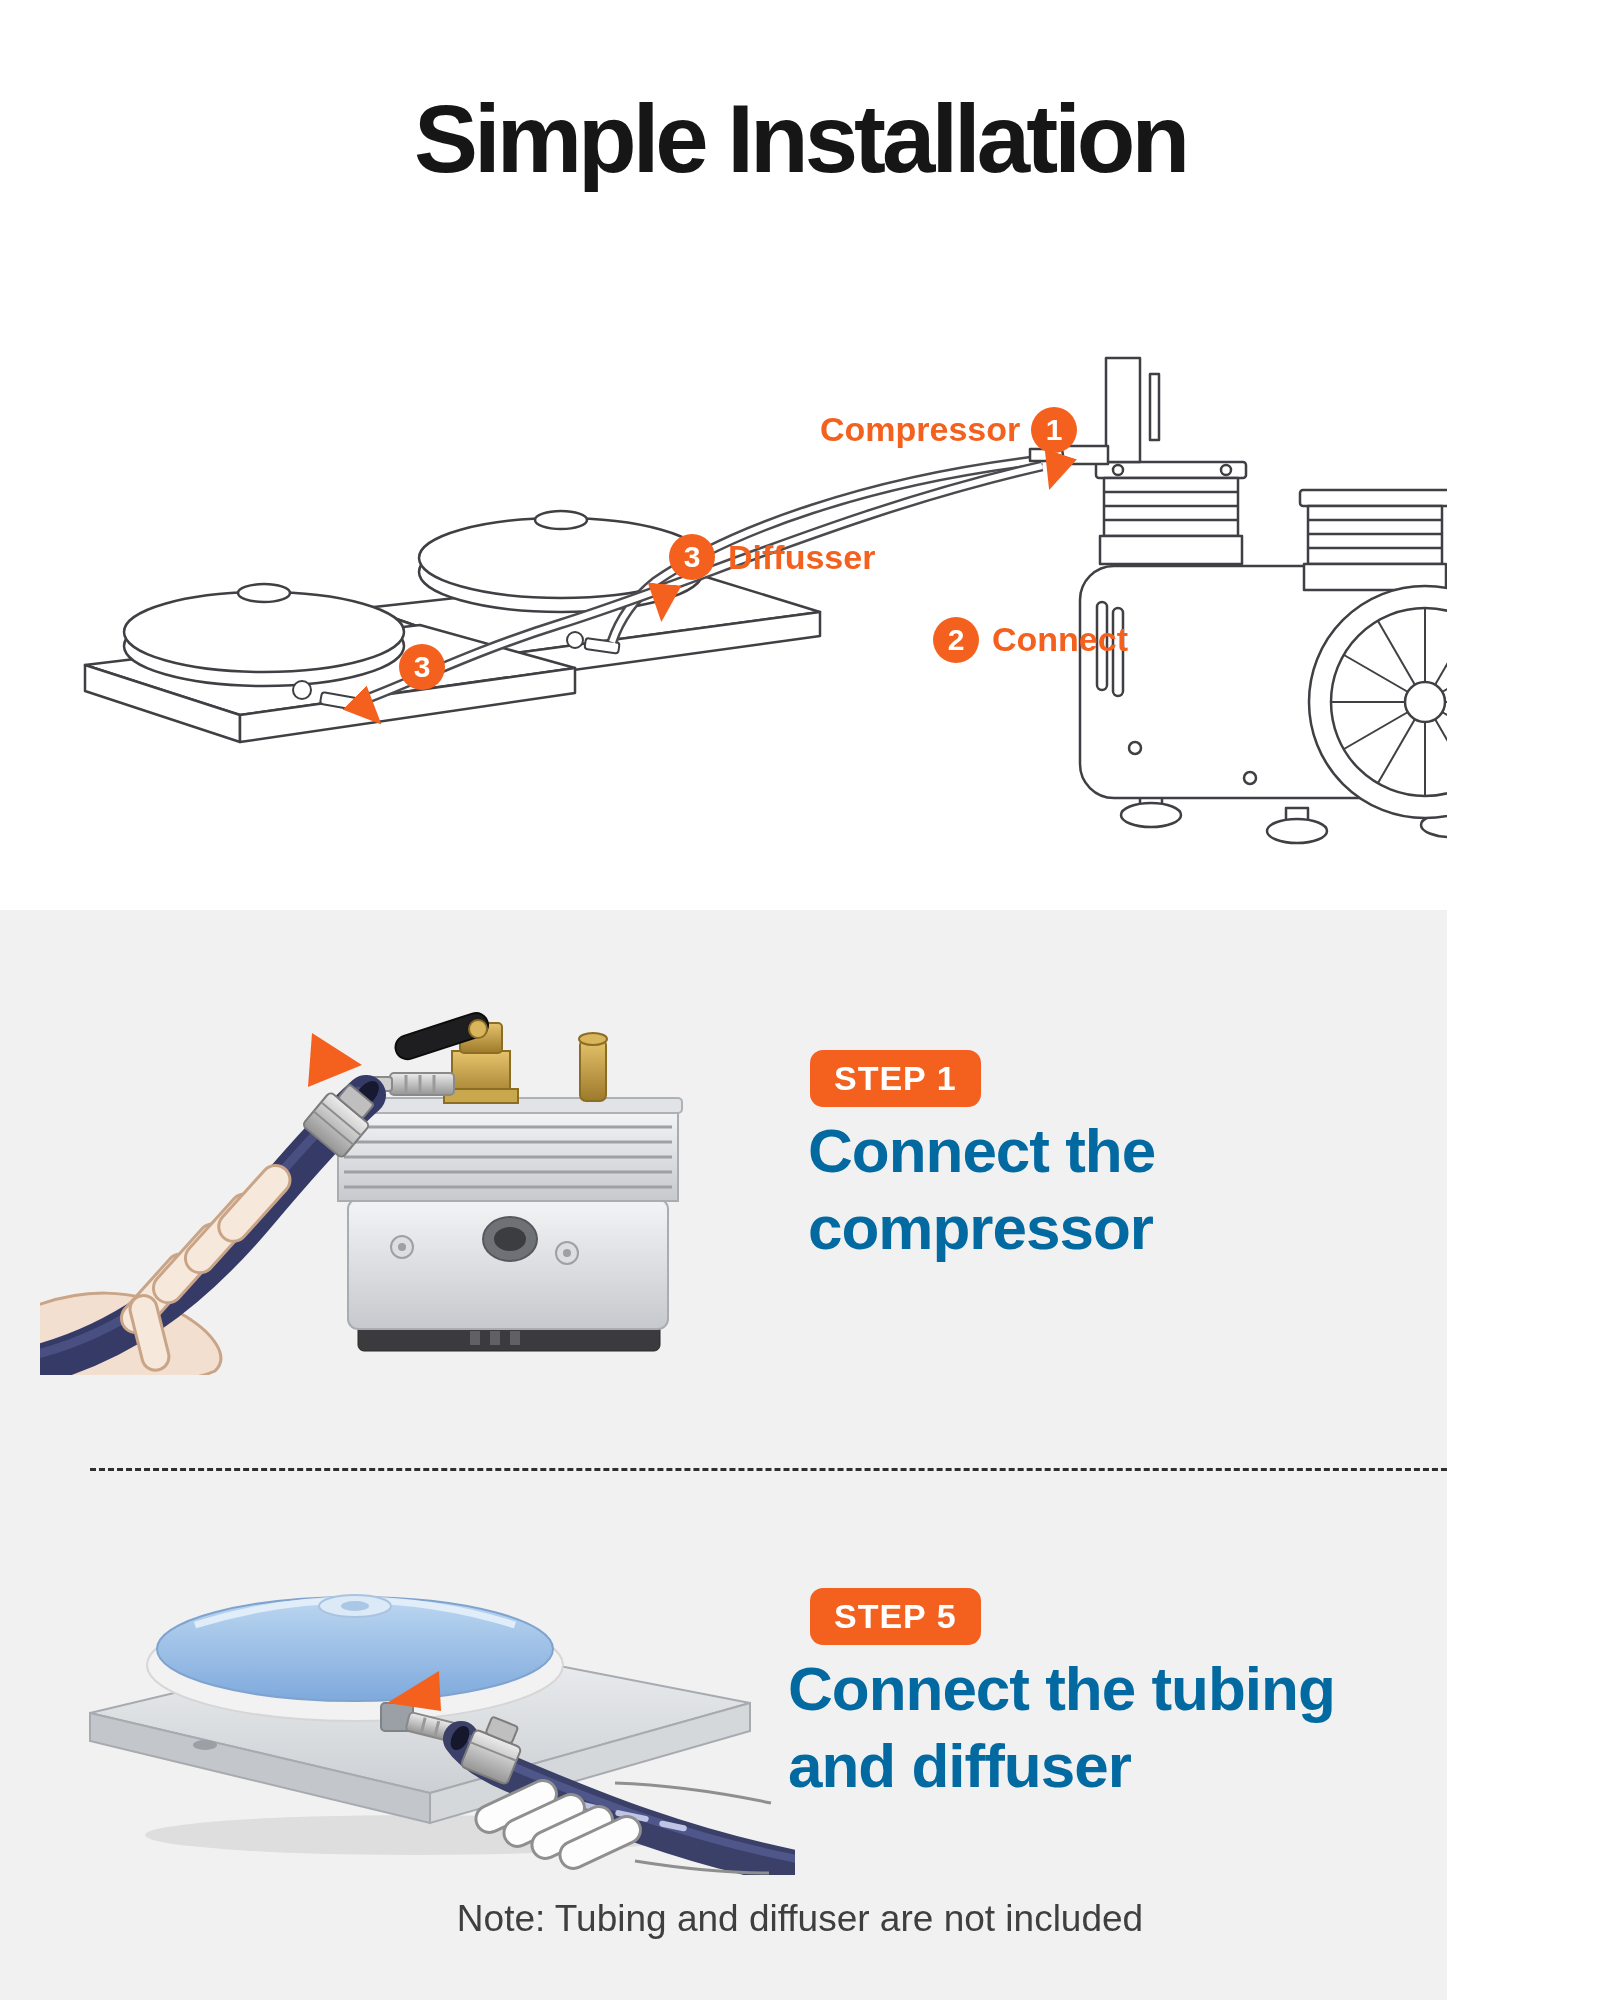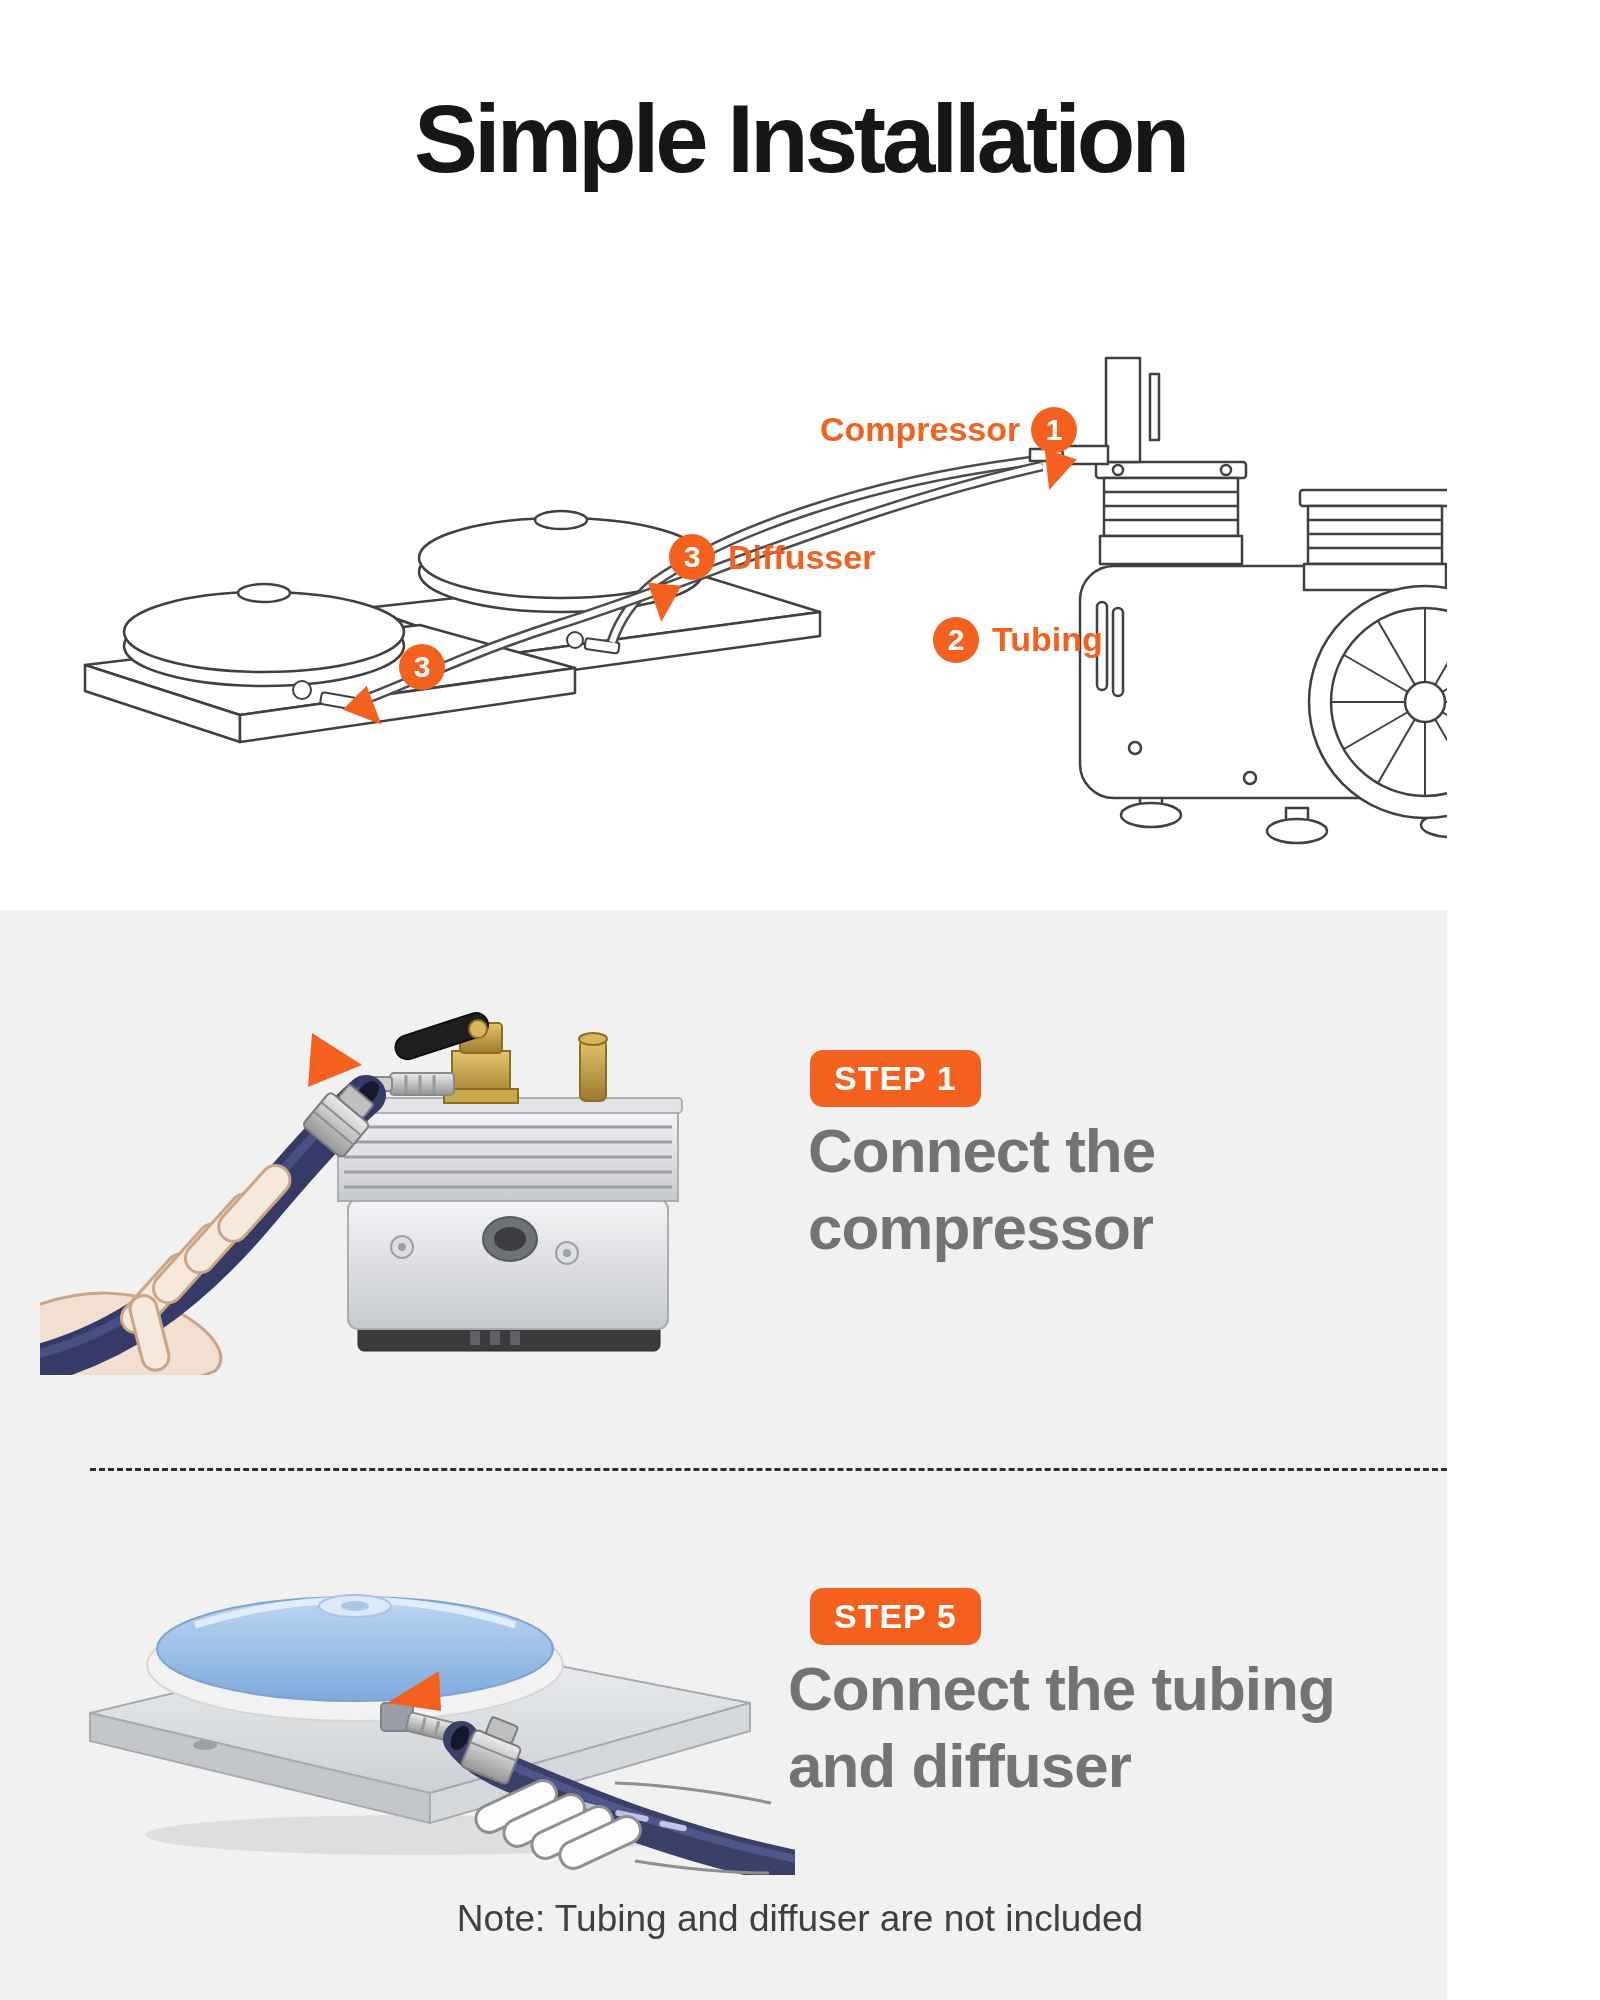--- a/index.html
+++ b/index.html
@@ -32,21 +32,21 @@
   .arrow-left{left:349px;top:694px;transform:rotate(45deg);}
 
   .step-svg1{position:absolute;left:40px;top:995px;width:760px;height:380px;}
   .step-svg2{position:absolute;left:55px;top:1545px;width:740px;height:330px;}
 
   .badge{position:absolute;background:var(--accent,#F4611E);color:#ffffff;font-size:34px;font-weight:bold;
          padding:9px 24px;border-radius:13px;letter-spacing:1px;}
   .badge1{left:810px;top:1050px;}
   .badge2{left:810px;top:1588px;}
 
-  .headline{position:absolute;font-size:62px;line-height:77px;font-weight:600;color:#737373;letter-spacing:-1px;}
+  .headline{position:absolute;font-size:62px;line-height:77px;font-weight:600;color:#0369a1;letter-spacing:-1px;}
   .headline1{left:808px;top:1112px;}
   .headline2{left:788px;top:1650px;}
 
   .divider{position:absolute;left:90px;top:1468px;width:1420px;height:0;border-top:3px dashed #2f2f2f;}
 
   .note{position:absolute;left:0;top:1898px;width:1600px;text-align:center;font-size:37px;
         color:var(--note_color,#3F3F3F);}
 </style>
 </head>
 <body>
@@ -155,21 +155,21 @@
 
   <div class="callout-label lbl-compressor">Compressor</div>
   <div class="callout-circle circle-1">1</div>
   <div class="arrow arrow-1"></div>
 
   <div class="callout-circle circle-3mid">3</div>
   <div class="callout-label lbl-diffuser">Diffusser</div>
   <div class="arrow arrow-mid"></div>
 
   <div class="callout-circle circle-2">2</div>
-  <div class="callout-label lbl-tubing">Tubing</div>
+  <div class="callout-label lbl-tubing">Connect</div>
 
   <div class="callout-circle circle-3left">3</div>
   <div class="arrow arrow-left"></div>
 
   <svg class="step-svg1" viewBox="0 0 760 380" xmlns="http://www.w3.org/2000/svg">
     <defs>
       <linearGradient id="gSilver" x1="0" y1="0" x2="0" y2="1">
         <stop offset="0" stop-color="#f3f4f6"></stop>
           <stop offset="1" stop-color="#c6c9cd"></stop>
       </linearGradient>

